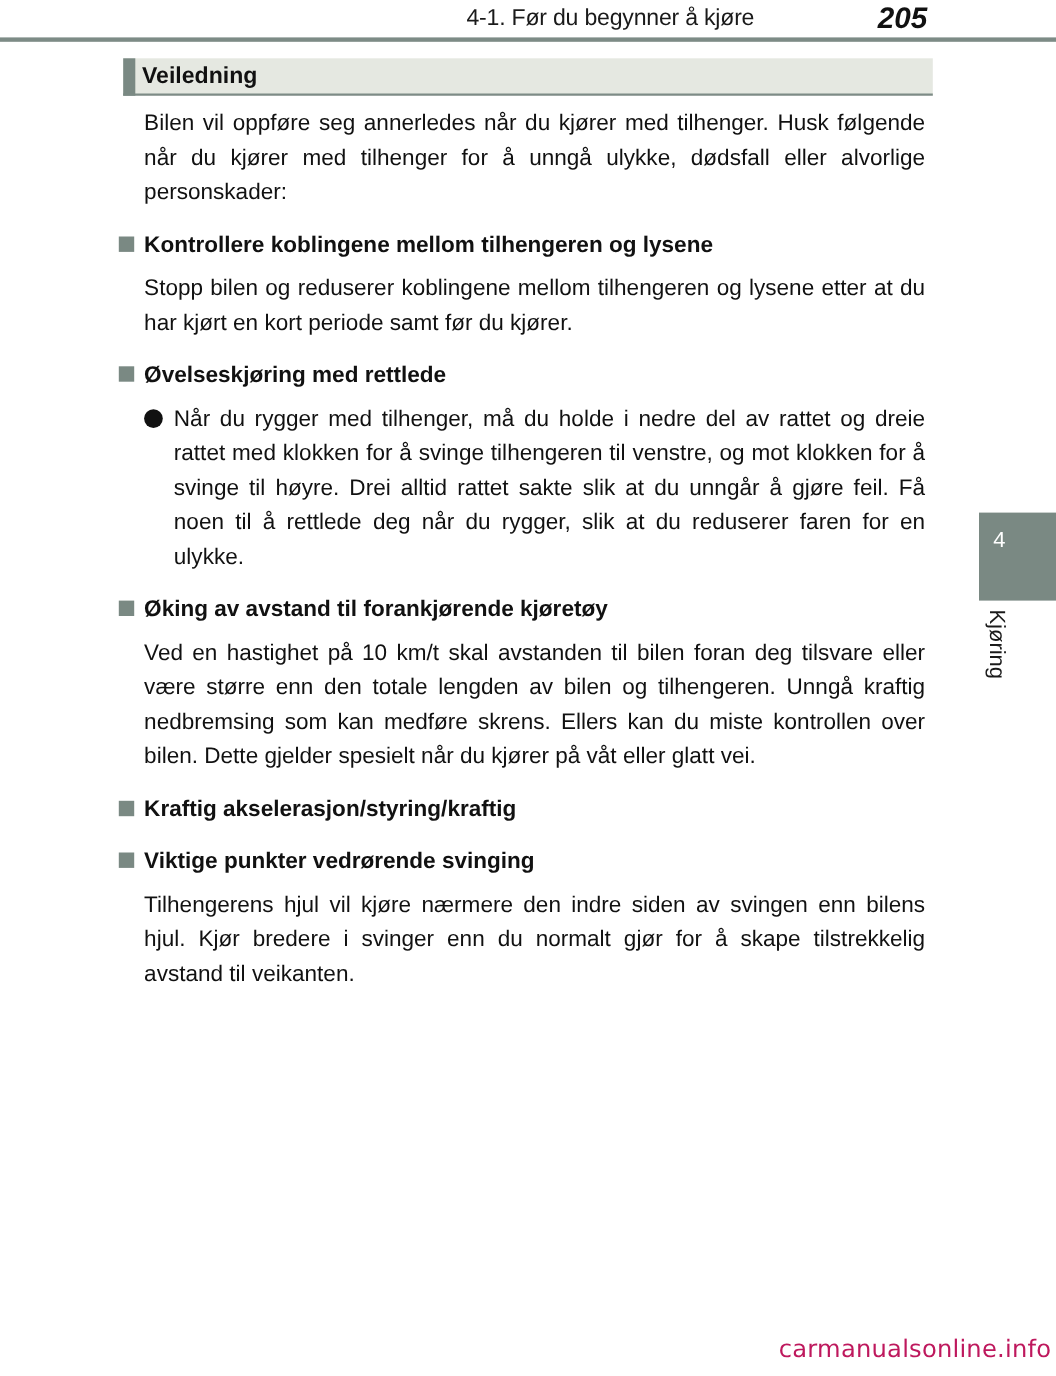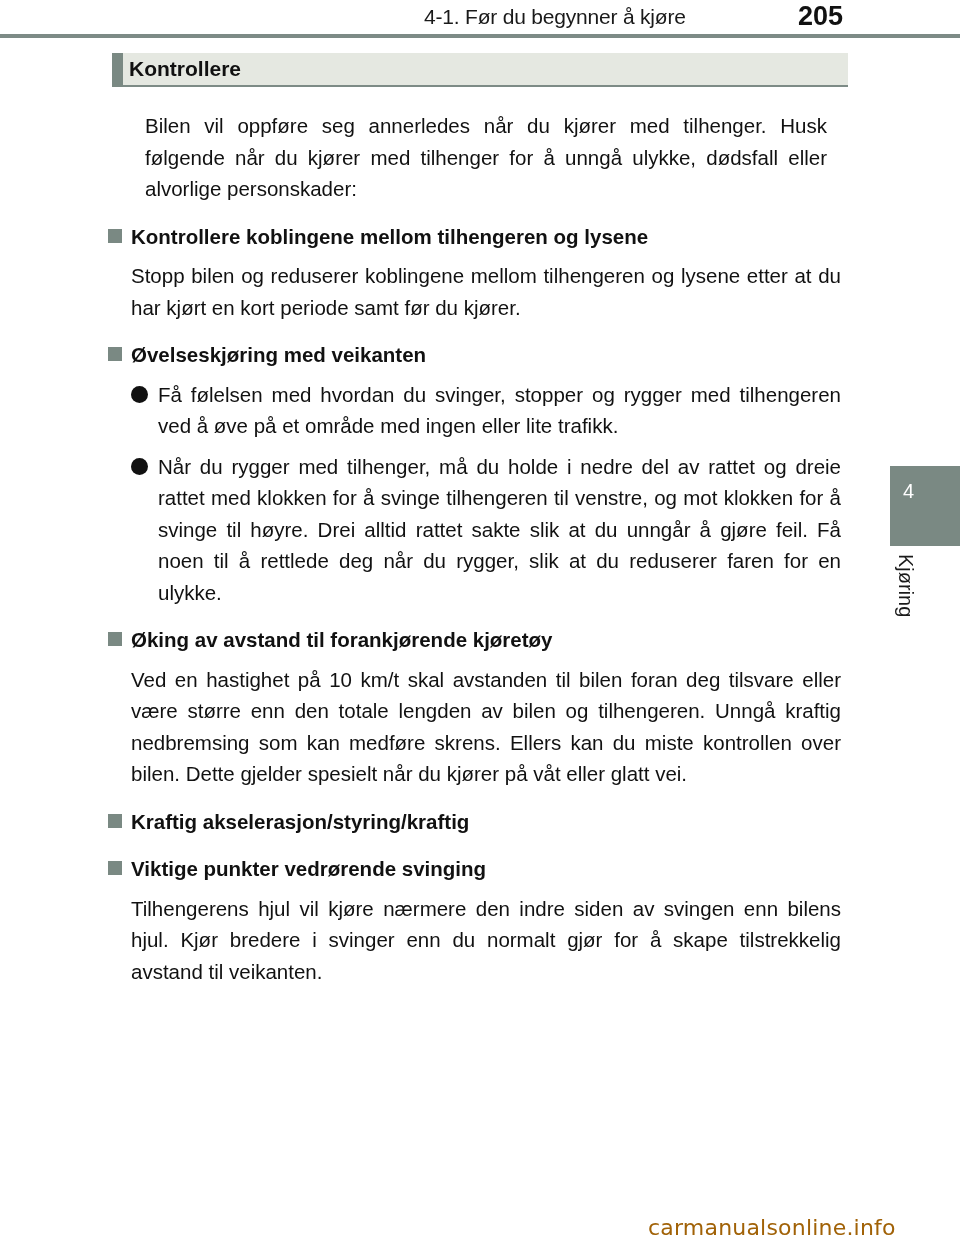--- a/index.html
+++ b/index.html
@@ -9,21 +9,21 @@
       font-family: "Liberation Sans", sans-serif;
     }
     .running-head {
       position: absolute; left: 0; top: 0; width: 768px; height: 36px;
     }
     .running-head .chapter {
       position: absolute; left: 424px; top: 5px; font-size: 21px; color: #1a1a1a;
       letter-spacing: -0.2px;
     }
     .running-head .pageno {
-      position: absolute; left: 798px; top: 1px; font-size: 27px; font-weight: bold; color: #111;
+      position: absolute; left: 798px; top: 1px; font-size: 27px; font-weight: bold; color: #111; font-style: italic;
     }
     .head-rule {
       position: absolute; left: 0; top: 34px; width: 960px; height: 4px; background: #7d8b86;
     }
     .side-tab {
       position: absolute; left: 890px; top: 466px; width: 70px; height: 80px; background: #7a8983;
     }
     .side-tab .num {
       position: absolute; left: 13px; top: 14px; font-size: 20px; color: #ffffff;
     }
@@ -42,36 +42,36 @@
     .section-header .bar {
       position: absolute; left: 0; top: 0; width: 11px; height: 34px; background: #7a8983;
     }
     .section-header .title {
       position: absolute; left: 17px; top: 4px; font-size: 21px; font-weight: bold; color: #111;
     }
     .content {
       position: absolute; left: 131px; top: 96px; width: 710px;
       font-size: 20.5px; line-height: 31.5px; color: #111;
     }
-    .content p { margin: 14px; text-align: justify; }
+    .content p { margin: 0; text-align: justify; }
     .intro { margin-bottom: 9px !important; }
     .subhead {
       position: relative; font-weight: bold; margin: 16px 0 8px 0; padding-left: 23px; left: -23px;
     }
     .subhead .sq {
       position: absolute; left: 0; top: 8px; width: 14px; height: 14px; background: #7a8983;
     }
     .body-text { margin: 0 0 10px 0 !important; padding-left: 0; }
     .bullets { margin: 0 0 10px 0; padding: 0; list-style: none; }
     .bullets li { position: relative; padding-left: 27px; margin-bottom: 9px; text-align: justify; }
     .bullets li .dot {
       position: absolute; left: 0; top: 7px; width: 17px; height: 17px; border-radius: 50%; background: #111;
     }
     .watermark {
-      position: absolute; left: 648px; top: 1215px; font-size: 22px; color: #a16207;
+      position: absolute; left: 708px; top: 1215px; font-size: 22px; color: #be185d;
       font-family: "DejaVu Sans", sans-serif; letter-spacing: 0.2px;
     }
   </style>
 </head>
 <body>
 
 <div class="running-head">
   <span class="chapter">4-1. Før du begynner å kjøre</span>
   <span class="pageno">205</span>
 </div>
@@ -79,41 +79,37 @@
 
 <div class="side-tab">
   <span class="num">4</span>
 </div>
 <div class="side-label">
   <span>Kjøring</span>
 </div>
 
 <div class="section-header">
   <div class="bar"></div>
-  <span class="title">Kontrollere</span>
+  <span class="title">Veiledning</span>
 </div>
 
 <div class="content">
   <p class="intro">Bilen vil oppføre seg annerledes når du kjører med tilhenger. Husk følgende når du kjører med tilhenger for å unngå ulykke, dødsfall eller alvorlige personskader:</p>
 
   <div class="subhead">
     <span class="sq"></span>
     <span>Kontrollere koblingene mellom tilhengeren og lysene</span>
   </div>
   <p class="body-text">Stopp bilen og reduserer koblingene mellom tilhengeren og lysene etter at du har kjørt en kort periode samt før du kjører.</p>
 
   <div class="subhead">
     <span class="sq"></span>
-    <span>Øvelseskjøring med veikanten</span>
+    <span>Øvelseskjøring med rettlede</span>
   </div>
   <ul class="bullets">
-    <li>
-      <span class="dot"></span>
-      <span>Få følelsen med hvordan du svinger, stopper og rygger med tilhengeren ved å øve på et område med ingen eller lite trafikk.</span>
-    </li>
     <li>
       <span class="dot"></span>
       <span>Når du rygger med tilhenger, må du holde i nedre del av rattet og dreie rattet med klokken for å svinge tilhengeren til venstre, og mot klokken for å svinge til høyre. Drei alltid rattet sakte slik at du unngår å gjøre feil. Få noen til å rettlede deg når du rygger, slik at du reduserer faren for en ulykke.</span>
     </li>
   </ul>
 
   <div class="subhead">
     <span class="sq"></span>
     <span>Øking av avstand til forankjørende kjøretøy</span>
   </div>

